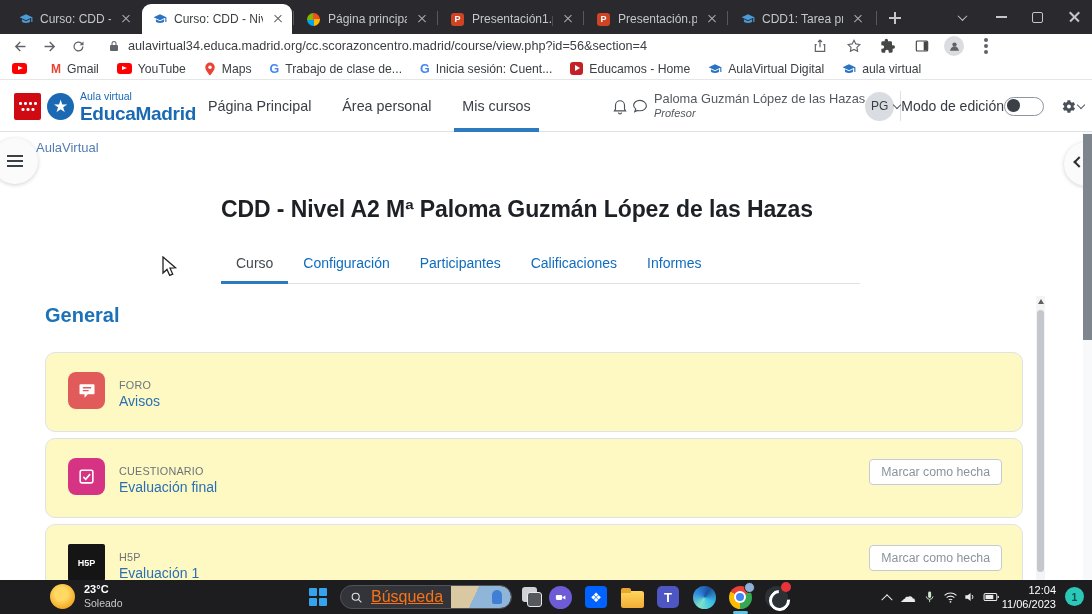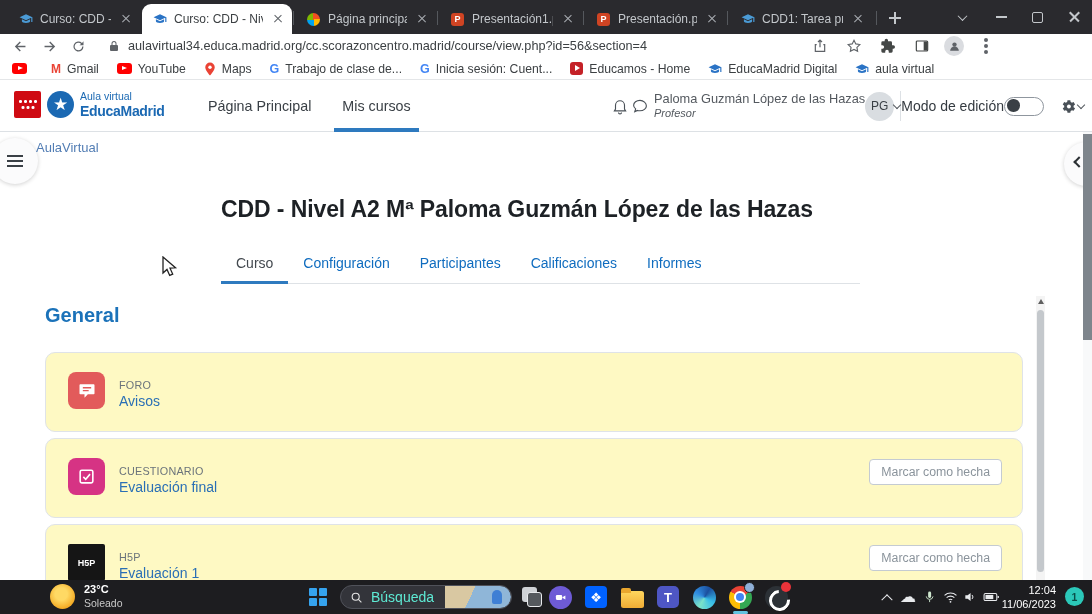--- a/index.html
+++ b/index.html
@@ -54,21 +54,21 @@
 
   
   .m-header { position:absolute; left:0; top:80px; width:1092px; height:52px; background:#fff; border-bottom:1px solid #dde1e5; }
   .brand { position:absolute; left:14px; top:11px; display:flex; align-items:center; gap:6px; }
   .madrid-flag { width:27px; height:27px; background:#cf0a12; border-radius:2px; position:relative; }
   .flag-dots { position:absolute; left:5px; top:9px; width:2.6px; height:2.6px; border-radius:50%; background:#fff;
                box-shadow:5px 0 0 #fff, 10px 0 0 #fff, 15px 0 0 #fff, 2.5px 6px 0 #fff, 7.5px 6px 0 #fff, 12.5px 6px 0 #fff; }
   .em-circle { width:27px; height:27px; border-radius:50%; background:#1b69b3; color:#fff; font-size:17px; line-height:27px; text-align:center; }
   .brand-text { line-height:1; }
   .brand-small { font-size:10.5px; color:#1b69b3; margin-bottom:2px; }
-  .brand-main { font-size:14px; font-weight:bold; color:#1b69b3; letter-spacing:-0.3px; }
+  .brand-main { font-size:19px; font-weight:bold; color:#1b69b3; letter-spacing:-0.3px; }
   .m-nav { position:absolute; left:207px; top:0; height:52px; display:flex; align-items:flex-start; }
   .m-nav a { position:relative; height:52px; display:flex; align-items:center; padding:0 1px; margin-right:29px;
              color:#3a4046; font-size:14.3px; text-decoration:none; }
   .m-nav a.active::after { content:""; position:absolute; left:-7px; right:-7px; bottom:0; height:4px; background:#2e7abf; }
   .h-right { position:absolute; right:8px; top:0; height:52px; display:flex; align-items:center; }
   .h-ico { width:20px; height:20px; display:flex; align-items:center; justify-content:center; }
   .user-block { line-height:1.15; margin-left:4px; }
   .user-name { font-size:12.8px; color:#54595f; }
   .user-role { font-size:11px; color:#54595f; font-style:italic; }
   .pg-avatar { width:29px; height:29px; border-radius:50%; background:#d9dde1; color:#3a4046; font-size:12px;
@@ -119,21 +119,21 @@
   .taskbar { position:absolute; left:0; top:580px; width:1092px; height:34px; background:#1d1d20; z-index:50; }
   .weather { position:absolute; left:50px; top:3px; display:flex; align-items:center; gap:9px; }
   .sun { width:25px; height:25px; border-radius:50%; background:radial-gradient(circle at 45% 40%, #ffd964 30%, #f2a61f 75%); }
   .weather-temp { font-size:11px; font-weight:bold; color:#fff; line-height:1.25; }
   .weather-desc { font-size:10.5px; color:#c9c9c9; line-height:1.25; }
   .tb-item { position:absolute; top:5px; width:24px; height:24px; display:flex; align-items:center; justify-content:center; }
   .winlogo { display:grid; grid-template-columns:8px 8px; grid-template-rows:8px 8px; gap:1.6px; }
   .winlogo div { background:#35a3ee; border-radius:1px; }
   .searchbox { position:absolute; left:340px; top:5px; width:172px; height:24px; border-radius:12px; background:#33343a;
                border:1px solid #50525a; display:flex; align-items:center; gap:8px; padding-left:9px; overflow:hidden; }
-  .searchbox span { font-size:14px; color:#5eead4; flex:1; }
+  .searchbox span { font-size:16px; color:#f97316; flex:1;text-decoration:underline; }
   .search-img { width:44px; height:22px; border-radius:0 11px 11px 0; background:linear-gradient(115deg,#d9c8a2 40%,#8fb6d8 40%); position:relative; }
   .search-img::after { content:""; position:absolute; right:9px; top:4px; width:10px; height:14px; border-radius:5px 5px 2px 2px; background:#3f7fd4; }
   .taskview-back { position:absolute; left:2px; top:2px; width:15px; height:15px; border-radius:3px; background:#cfd2d6; }
   .taskview-front { position:absolute; left:7px; top:7px; width:15px; height:15px; border-radius:3px; background:#55595e; border:1.5px solid #e8eaed; }
   .meet-ico { width:23px; height:23px; border-radius:50%; background:#6e5bd6; display:flex; align-items:center; justify-content:center; }
   .dropbox-ico { width:22px; height:22px; border-radius:4px; background:#0062ff; color:#fff; font-size:13px; display:flex; align-items:center; justify-content:center; }
   .folder-ico { position:relative; width:23px; height:17px; margin-top:4px; background:linear-gradient(#ffd65e,#f0ac35); border-radius:2.5px; }
   .folder-ico::before { content:""; position:absolute; left:0; top:-3px; width:10px; height:5px; background:#e9a62e; border-radius:2px 2px 0 0; }
   .teams-ico { width:22px; height:22px; border-radius:5px; background:#4e56c4; color:#fff; font-size:13px; font-weight:bold;
                display:flex; align-items:center; justify-content:center; }
@@ -312,21 +312,21 @@
       </span>
     <span class="bm">
         <span class="ico-edu"></span>
         <span>Educamos - Home</span>
       </span>
     <span class="bm">
       <svg width="14" height="14" viewBox="0 0 24 24">
           <path fill="#2a73c5" d="M12 4L1 9l11 5 9-4.1V17h2V9L12 4z"></path>
           <path fill="#2a73c5" d="M5 12.6V16c0 1.7 3.1 3 7 3s7-1.3 7-3v-3.4l-7 3.2-7-3.2z"></path>
         </svg>
-      <span>EducaMadrid Digital</span>
+      <span>AulaVirtual Digital</span>
       </span>
     <span class="bm">
       <svg width="14" height="14" viewBox="0 0 24 24">
           <path fill="#2a73c5" d="M12 4L1 9l11 5 9-4.1V17h2V9L12 4z"></path>
           <path fill="#2a73c5" d="M5 12.6V16c0 1.7 3.1 3 7 3s7-1.3 7-3v-3.4l-7 3.2-7-3.2z"></path>
         </svg>
       <span>aula virtual</span>
       </span>
   </div>
 
@@ -336,20 +336,21 @@
           <span class="flag-dots"></span>
         </span>
       <span class="em-circle">★</span>
       <span class="brand-text">
         <div class="brand-small">Aula virtual</div>
         <div class="brand-main">EducaMadrid</div>
       </span>
     </div>
     <div class="m-nav">
       <a href="#">Página Principal</a>
+      <a href="#">Área personal</a>
       <a href="#" class="active">Mis cursos</a>
     </div>
     <div class="h-right">
       <span class="h-ico">
         <svg width="18" height="18" viewBox="0 0 24 24" fill="none" stroke="#495057" stroke-width="1.5">
             <path d="M6 16v-5a6 6 0 0 1 12 0v5l1.5 2.5H4.5L6 16z"></path>
             <path d="M10 20.5a2 2 0 0 0 4 0"></path>
           </svg>
       </span>
       <span class="h-ico">

